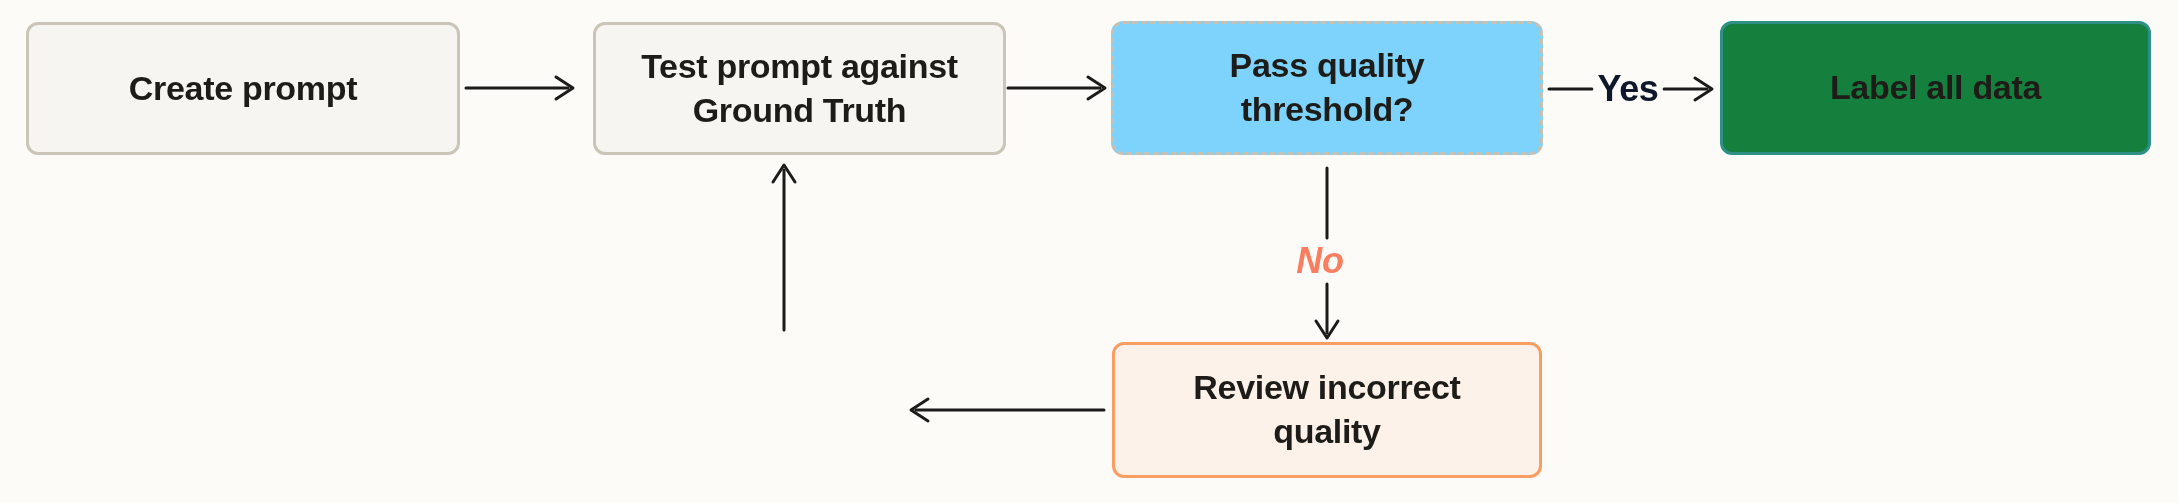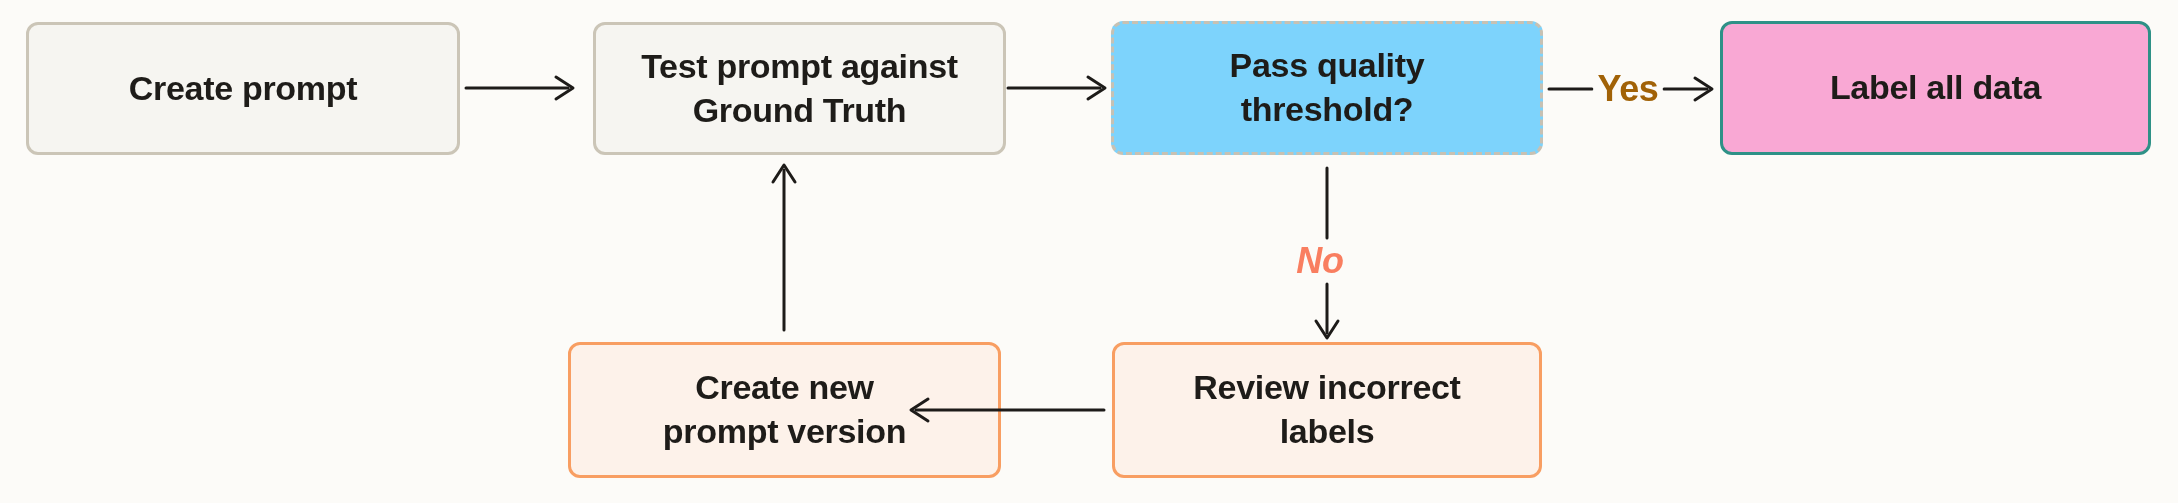--- a/index.html
+++ b/index.html
@@ -22,21 +22,21 @@
     font-weight:700;
     font-size:34px;
     line-height:1.28;
     color:#1e1c19;
     letter-spacing:-0.3px;
   }
   .node .label{display:block;}
   
   .v-neutral{background:#f6f5f1;border:3px solid #cbc5b7;}
   .v-decision{background:#7dd3fc;border:3px dashed #c7c1b3;}
-  .v-success{background:#f9a8d4;border:3px solid #2e9187;}
+  .v-success{background:#15803d;border:3px solid #2e9187;}
   .v-action{background:#fdf2ea;border:3px solid #f89e62;}
   
   #n-create-prompt     {left:26px;  top:22px;  width:434px; height:133px;}
   #n-test-prompt       {left:593px; top:22px;  width:413px; height:133px;}
   #n-quality-check     {left:1111px;top:21px;  width:432px; height:134px;}
   #n-label-all-data    {left:1720px;top:21px;  width:431px; height:134px;}
   #n-review-labels     {left:1112px;top:342px; width:430px; height:136px;}
   #n-new-prompt-version{left:568px; top:342px; width:433px; height:136px;}
   #n-test-prompt        .label{max-width:350px;}
   #n-quality-check      .label{max-width:250px;}
@@ -47,21 +47,21 @@
   
   .edge-label{
     position:absolute;
     font-weight:700;
     font-size:36px;
     letter-spacing:-0.3px;
     transform:translate(-50%,-50%);
     background:#fcfbf8;
     padding:0 4px;
   }
-  .edge-label.yes{color:#a16207;left:1628px;top:89px;}
+  .edge-label.yes{color:#0f172a;left:1628px;top:89px;}
   .edge-label.no {color:#f97e60;left:1320px;top:261px;font-style:italic;}
 </style>
 </head>
 <body>
 
 <div class="canvas">
 
   <div class="node v-neutral" id="n-create-prompt">
     <span class="label">Create prompt</span>
   </div>
@@ -72,26 +72,23 @@
 
   <div class="node v-decision" id="n-quality-check">
     <span class="label">Pass quality threshold?</span>
   </div>
 
   <div class="node v-success" id="n-label-all-data">
     <span class="label">Label all data</span>
   </div>
 
   <div class="node v-action" id="n-review-labels">
-    <span class="label">Review incorrect labels</span>
+    <span class="label">Review incorrect quality</span>
   </div>
 
-  <div class="node v-action" id="n-new-prompt-version">
-    <span class="label">Create new prompt version</span>
-  </div>
 
   <svg class="arrows" width="2178" height="503" viewBox="0 0 2178 503" fill="none" stroke="#1d1b19" stroke-width="3" stroke-linecap="round" stroke-linejoin="round">
 
     <g>
       <path d="M466 88 H568"></path>
       <path d="M556 77 L573 88 L556 99"></path>
     </g>
 
     <g>
       <path d="M1008 88 H1100"></path>

